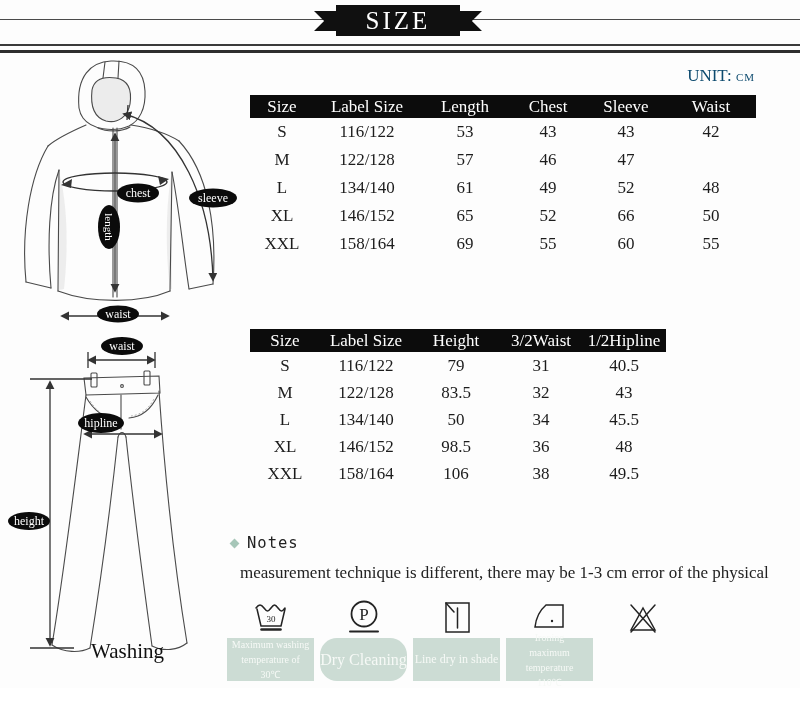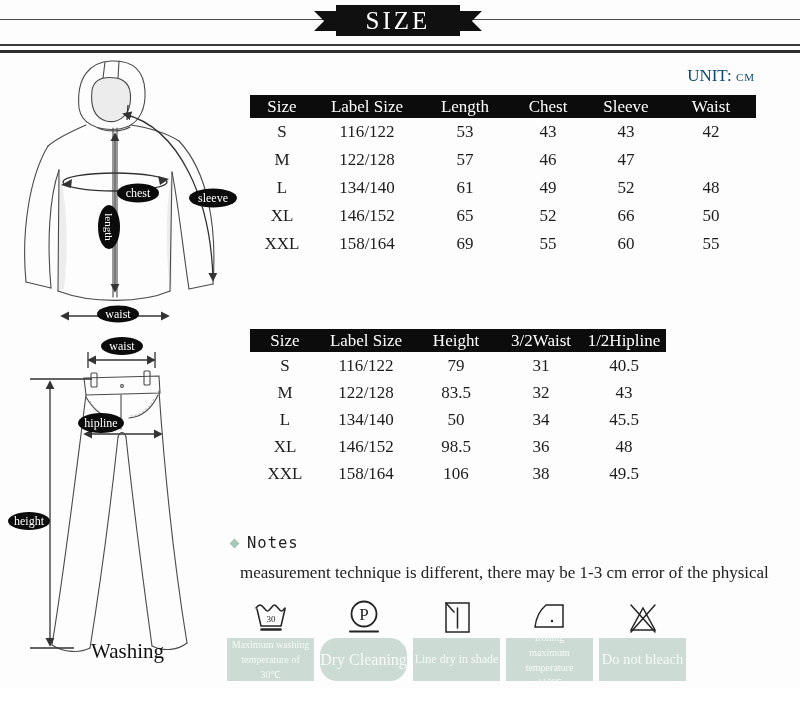--- a/index.html
+++ b/index.html
@@ -353,17 +353,16 @@
 
     <div class="care-item">
       <div class="care-icon-wrap">
         <svg width="38" height="38" viewBox="0 0 38 38">
           <g class="care-svg">
             <path d="M 19 9 L 31 31 L 7 31 Z"></path>
             <path d="M 7 6 L 31 33 M 31 6 L 7 33"></path>
           </g>
         </svg>
       </div>
-      <div class="care-label">Do not bleach</div>
     </div>
 
   </div>
 </div>
 
 </body></html>

